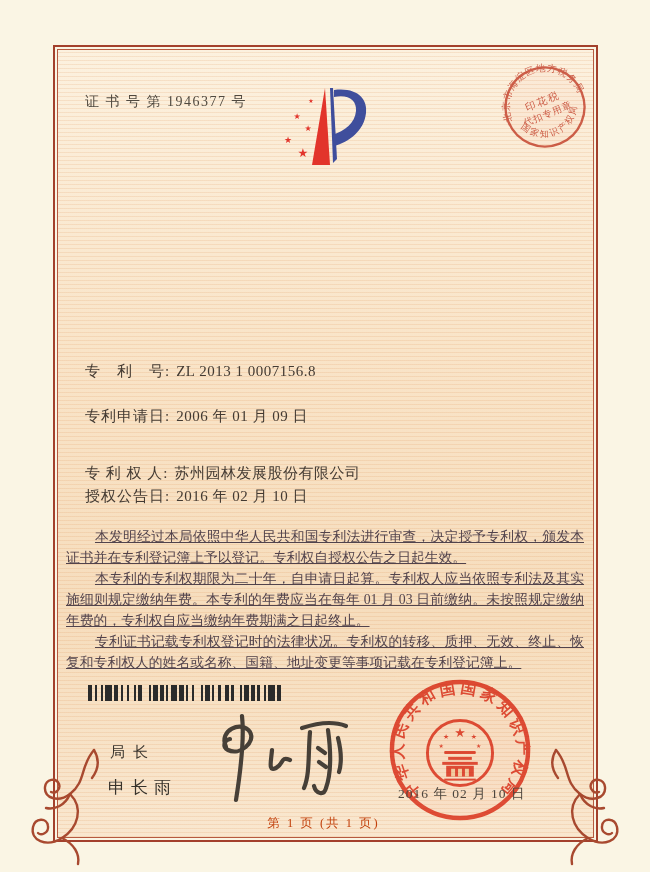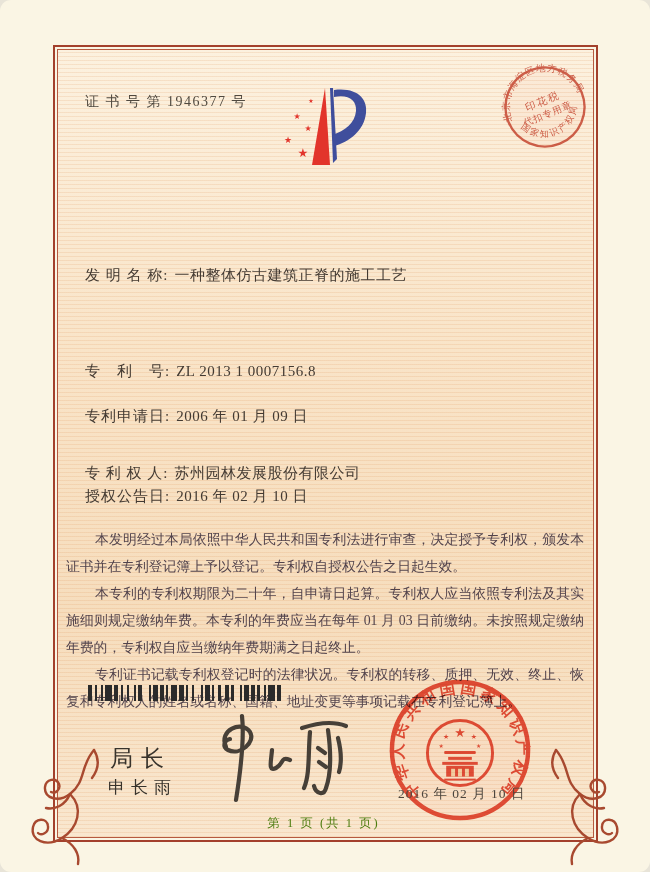--- a/index.html
+++ b/index.html
@@ -1,20 +1,19 @@
 <!DOCTYPE html>
 <html><head>
 <meta charset="utf-8">
 <style>
   html,body{margin:0;padding:0;background:#e8e4d8;}
   .canvas{
     position:relative;width:650px;height:872px;overflow:hidden;
     background:#faf5e4;
     font-family:"Liberation Serif","DejaVu Serif",serif;
-    border-radius:11px;
   }
   
   .frame{
     position:absolute;left:53px;top:45px;width:541px;height:793px;
     border:2px solid #a3402c;
   }
   .frame-inner{
     position:absolute;inset:2px;border:1px solid #b65a40;
     background:
       repeating-linear-gradient(0deg, rgba(219,139,77,0.16) 0 1px, rgba(255,255,255,0) 1px 4px),
@@ -29,29 +28,29 @@
     position:absolute;left:53px;top:183px;width:541px;text-align:center;
     font-size:34px;font-weight:bold;color:#2e2a26;letter-spacing:17px;text-indent:17px;z-index:3;
   }
   .field{
     position:absolute;left:85px;font-size:15px;color:#433a32;z-index:3;white-space:nowrap;
   }
   .field .lbl{letter-spacing:1px;}
   .field .val{margin-left:6px;letter-spacing:0.5px;}
   .bodytext{
     position:absolute;left:66px;top:526px;width:518px;z-index:3;
-    font-size:13.8px;line-height:27px;color:#52434c;text-align:justify;
+    font-size:13.8px;line-height:21px;color:#52434c;text-align:justify;text-decoration:underline;
   }
   .bodytext p{margin:0;text-indent:2.1em;}
   .footer{
     position:absolute;left:53px;top:815px;width:541px;text-align:center;
-    font-size:12.5px;color:#4d7c0f;letter-spacing:2px;z-index:3;
+    font-size:12.5px;color:#c2410c;letter-spacing:2px;z-index:3;
   }
   .director-label{
-    position:absolute;left:110px;top:743px;font-size:23px;color:#38332c;
+    position:absolute;left:110px;top:743px;font-size:15px;color:#38332c;
     letter-spacing:8px;z-index:4;
   }
   .director-name{
     position:absolute;left:108px;top:776px;font-size:17px;color:#38332c;
     letter-spacing:6px;z-index:4;
   }
   .seal-date{
     position:absolute;left:398px;top:785px;font-size:13.5px;color:#4e463e;
     letter-spacing:1px;z-index:5;
   }
@@ -123,23 +122,20 @@
       <textPath href="#taxTop" startOffset="50%" text-anchor="middle">北京市海淀区地方税务局</textPath>
     </text>
     <text fill="#c94b38" font-size="9.5" letter-spacing="2">
       <textPath href="#taxBot" startOffset="50%" text-anchor="middle">国家知识产权局</textPath>
     </text>
     <text x="50" y="47" fill="#c94b38" font-size="11" text-anchor="middle" letter-spacing="2">印花税</text>
     <text x="50" y="61" fill="#c94b38" font-size="10" text-anchor="middle" letter-spacing="1">代扣专用章</text>
   </svg>
 
 
-  <div class="field" style="top:266px">
-    <span class="lbl">发 明 名 称:</span><span class="val">一种整体仿古建筑正脊的施工工艺</span>
-  </div>
   <div class="field" style="top:362px">
     <span class="lbl">专　利　号:</span><span class="val">ZL 2013 1 0007156.8</span>
   </div>
   <div class="field" style="top:407px">
     <span class="lbl">专利申请日:</span><span class="val">2006 年 01 月 09 日</span>
   </div>
   <div class="field" style="top:464px">
     <span class="lbl">专 利 权 人:</span><span class="val">苏州园林发展股份有限公司</span>
   </div>
   <div class="field" style="top:487px">

